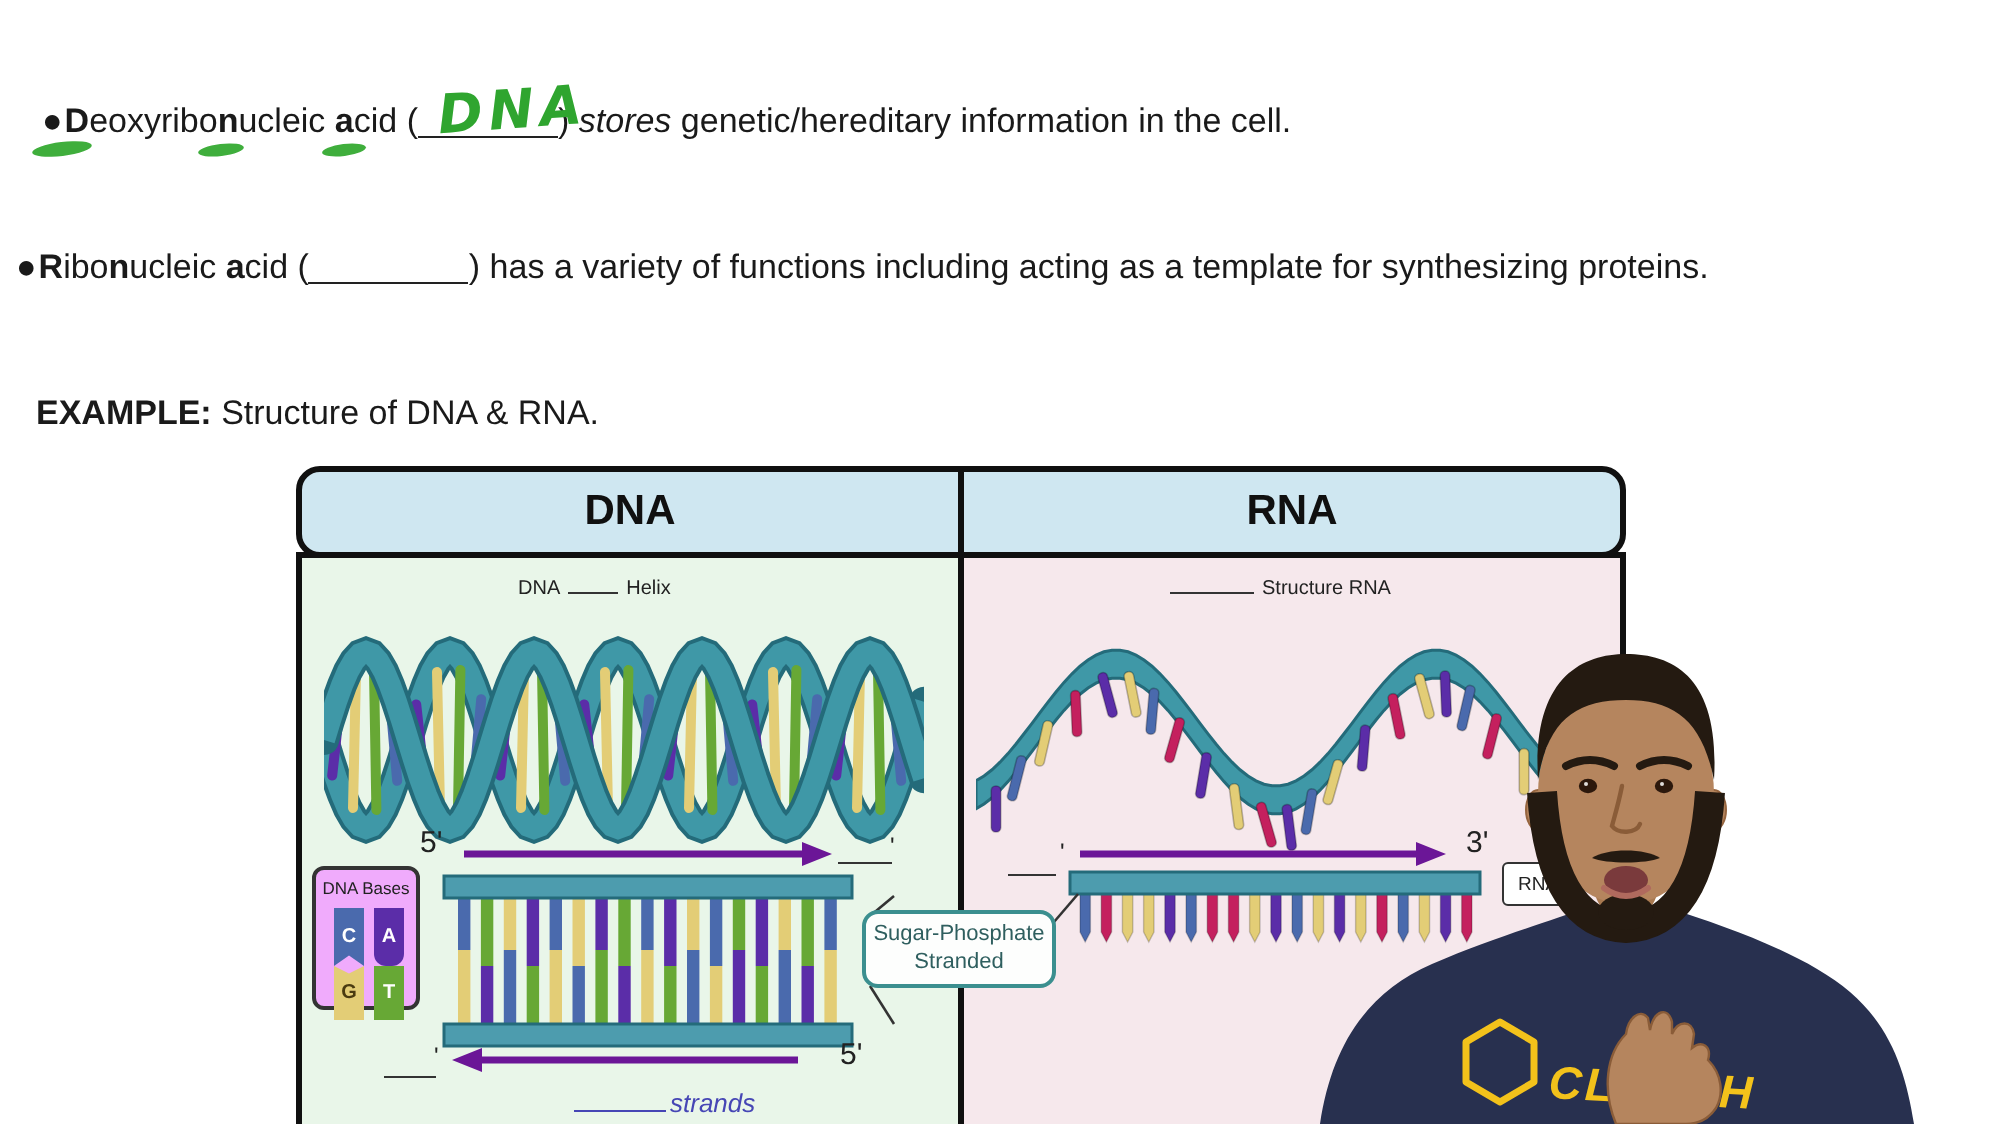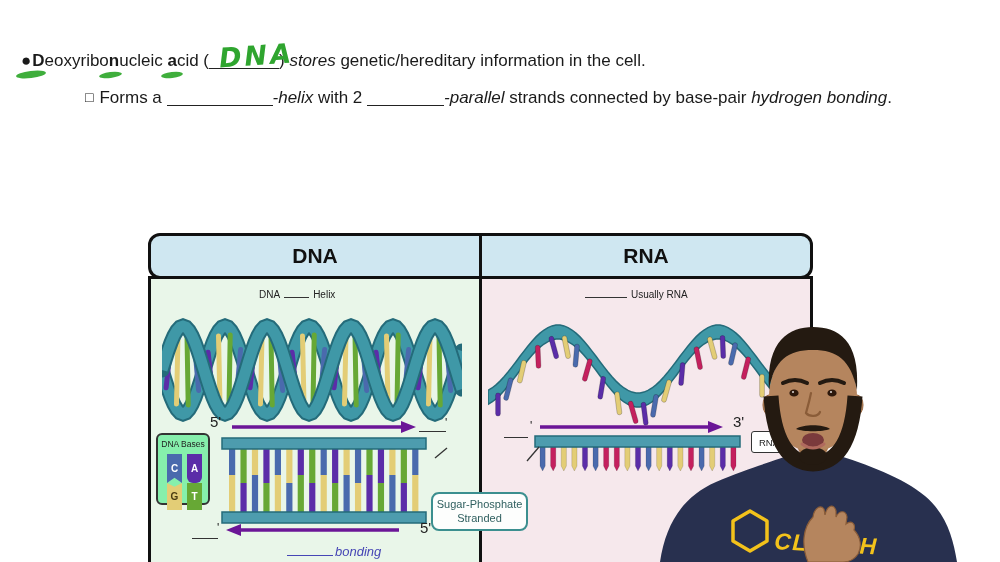--- a/index.html
+++ b/index.html
@@ -27,59 +27,62 @@
   .hdr-rna{left:331px;top:0;width:334px;height:46px;border-radius:0 12px 12px 0;}
   .panel{position:absolute;box-sizing:border-box;border:3px solid #101010;}
   .panel-dna{left:0;top:43px;width:334px;height:292px;background:#e9f6e9;}
   .panel-rna{left:331px;top:43px;width:334px;height:292px;background:#f6e8ec;}
   .dsvg{position:absolute;pointer-events:none;}
   .dlabel{position:absolute;font-size:10px;color:#222;white-space:nowrap;}
   .dlabel .iblank{display:inline-block;border-bottom:1.2px solid #333;height:7px;margin:0 4px;}
   .prime{position:absolute;font-size:15px;color:#222;}
   .apo{position:absolute;font-size:12px;color:#222;}
   .dblank{position:absolute;border-bottom:1.5px solid #333;height:8px;}
-  .legend{position:absolute;left:8px;top:200px;width:54px;height:72px;background:#86efac;
+  .legend{position:absolute;left:8px;top:200px;width:54px;height:72px;background:#f0abfc;
           border:2px solid #333;border-radius:6px;box-sizing:border-box;}
   .legend-title{position:absolute;left:0;right:0;top:4px;text-align:center;font-size:8.5px;color:#222;}
   .base{position:absolute;display:flex;align-items:center;justify-content:center;
         font-size:10px;font-weight:bold;color:#fff;}
   .base-c{left:9px;top:19px;width:15px;height:29px;background:#4a6aad;
           clip-path:polygon(0 0,100% 0,100% 100%,50% 82%,0 100%);}
   .base-g{left:9px;top:48px;width:15px;height:27px;background:#e3cd76;color:#4a3b10;
           clip-path:polygon(0 0,50% 14%,100% 0,100% 100%,0 100%);}
   .base-a{left:29px;top:19px;width:15px;height:29px;background:#5b2da8;border-radius:0 0 6px 6px;}
   .base-t{left:29px;top:48px;width:15px;height:27px;background:#67a835;}
   .sugar-box{position:absolute;left:283px;top:222px;width:97px;box-sizing:border-box;
              background:#fdfefd;border:2px solid #3b8f8f;border-radius:8px;padding:3px 2px;
-             text-align:center;font-size:11px;color:#2f5f5f;line-height:1.3;z-index:4;margin-top:37px;}
+             text-align:center;font-size:11px;color:#2f5f5f;line-height:1.3;z-index:4;}
   .rna-box{position:absolute;left:603px;top:198px;width:34px;height:20px;background:#fff;
            border:1.5px solid #333;border-radius:3px;font-size:9.5px;color:#222;
            display:flex;align-items:center;justify-content:center;}
   .parallel-blank{position:absolute;left:139px;top:314px;width:46px;height:8px;
                   border-bottom:1.5px solid #4646b5;}
   .parallel-text{position:absolute;left:187px;top:311px;font-size:13px;font-style:italic;
                  color:#4646b5;}
   .person-svg{position:absolute;left:640px;top:320px;z-index:10;}
 </style>
 </head>
 <body>
 
 <div class="stage">
 
 
   <div class="tline" style="left:21px;top:51px">
     <span class="bul">●</span><span class="b">D</span><span>eoxyribo</span><span class="b">n</span><span>ucleic </span><span class="b">a</span><span>cid (</span><span class="blank" style="width:70px"></span><span>) </span><span class="i">stores</span><span> genetic/hereditary information in the cell.</span>
   </div>
 
-  <div class="tline" style="left:85px;top:88px">
-    <span class="sq">□</span><span>Forms a </span><span class="blank" style="width:106px"></span><span class="i">-helix</span><span> with 2 </span><span class="blank" style="width:77px"></span><span class="i">-parallel</span><span> strands connected by base-pair </span><span class="i">hydrogen bonding</span><span>.</span>
+
+  <div class="tline" style="left:8px;top:124px">
+    <span class="bul">●</span><span class="b">R</span><span>ibo</span><span class="b">n</span><span>ucleic </span><span class="b">a</span><span>cid (</span><span class="blank" style="width:80px"></span><span>) has a variety of functions including acting as a template for synthesizing proteins.</span>
   </div>
 
 
-
+  <div class="tline" style="left:18px;top:197px">
+    <span class="b">EXAMPLE:</span><span> Structure of DNA &amp; RNA.</span>
+  </div>
 
   <div class="green-dna">DNA</div>
   <div class="swoosh" style="left:16px;top:71px;width:30px;height:7px"></div>
   <div class="swoosh" style="left:99px;top:72px;width:23px;height:6px"></div>
   <div class="swoosh" style="left:161px;top:72px;width:22px;height:6px"></div>
 
   <div class="diagram">
     <div class="panel panel-dna"></div>
     <div class="panel panel-rna"></div>
     <div class="hdr hdr-dna">
@@ -177,24 +180,24 @@
         <rect x="194.2" y="39" width="6.2" height="37" fill="#e3cd76"></rect>
         <rect x="4" y="2" width="204" height="11" fill="#4d9cae" stroke="#246b7a" stroke-width="1.5"></rect>
         <rect x="4" y="76" width="204" height="11" fill="#4d9cae" stroke="#246b7a" stroke-width="1.5"></rect>
       </svg>
 
     <div class="apo" style="left:69px;top:288px">'</div>
     <div class="dblank" style="left:44px;top:297px;width:26px"></div>
     <div class="prime" style="left:272px;top:286px">5'</div>
 
     <div class="parallel-blank"></div>
-    <div class="parallel-text">bonding</div>
+    <div class="parallel-text">strands</div>
 
     <div class="dlabel" style="left:437px;top:56px">
-      <span class="iblank" style="width:42px;margin-left:0"></span><span>Usually RNA</span>
+      <span class="iblank" style="width:42px;margin-left:0"></span><span>Structure RNA</span>
     </div>
 
     <svg id="rna-wave" class="dsvg" style="left:340px;top:78px" width="320" height="130" viewBox="0 0 320 130">
         <path d="M0 79.4 L4 77.0 L8 73.9 L12 70.1 L16 65.8 L20 61.0 L24 55.9 L28 50.7 L32 45.3 L36 40.1 L40 35.0 L44 30.2 L48 25.9 L52 22.1 L56 19.0 L60 16.6 L64 14.9 L68 14.1 L72 14.1 L76 14.9 L80 16.6 L84 19.0 L88 22.1 L92 25.9 L96 30.2 L100 35.0 L104 40.1 L108 45.3 L112 50.7 L116 55.9 L120 61.0 L124 65.8 L128 70.1 L132 73.9 L136 77.0 L140 79.4 L144 81.1 L148 81.9 L152 81.9 L156 81.1 L160 79.4 L164 77.0 L168 73.9 L172 70.1 L176 65.8 L180 61.0 L184 55.9 L188 50.7 L192 45.3 L196 40.1 L200 35.0 L204 30.2 L208 25.9 L212 22.1 L216 19.0 L220 16.6 L224 14.9 L228 14.1 L232 14.1 L236 14.9 L240 16.6 L244 19.0 L248 22.1 L252 25.9 L256 30.2 L260 35.0 L264 40.1 L268 45.3 L272 50.7 L276 55.9 L280 61.0 L284 65.8 L288 70.1 L292 73.9 L296 77.0 L300 79.4 L300 93.4 L296 91.0 L292 87.9 L288 84.1 L284 79.8 L280 75.0 L276 69.9 L272 64.7 L268 59.3 L264 54.1 L260 49.0 L256 44.2 L252 39.9 L248 36.1 L244 33.0 L240 30.6 L236 28.9 L232 28.1 L228 28.1 L224 28.9 L220 30.6 L216 33.0 L212 36.1 L208 39.9 L204 44.2 L200 49.0 L196 54.1 L192 59.3 L188 64.7 L184 69.9 L180 75.0 L176 79.8 L172 84.1 L168 87.9 L164 91.0 L160 93.4 L156 95.1 L152 95.9 L148 95.9 L144 95.1 L140 93.4 L136 91.0 L132 87.9 L128 84.1 L124 79.8 L120 75.0 L116 69.9 L112 64.7 L108 59.3 L104 54.1 L100 49.0 L96 44.2 L92 39.9 L88 36.1 L84 33.0 L80 30.6 L76 28.9 L72 28.1 L68 28.1 L64 28.9 L60 30.6 L56 33.0 L52 36.1 L48 39.9 L44 44.2 L40 49.0 L36 54.1 L32 59.3 L28 64.7 L24 69.9 L20 75.0 L16 79.8 L12 84.1 L8 87.9 L4 91.0 L0 93.4 Z" fill="#3f98a7" stroke="#246b7a" stroke-width="1.5"></path>
         <g transform="rotate(0.0 10.0 82.0)">
           <rect x="7.6" y="82.0" width="4.8" height="23" rx="2.2" fill="#5b2da8" stroke="rgba(0,0,0,0.25)" stroke-width="0.8"></rect>
         </g>
         <g transform="rotate(14.3 23.2 67.0)">
           <rect x="20.8" y="67.0" width="4.8" height="23" rx="2.2" fill="#4a6aad" stroke="rgba(0,0,0,0.25)" stroke-width="0.8"></rect>
         </g>

